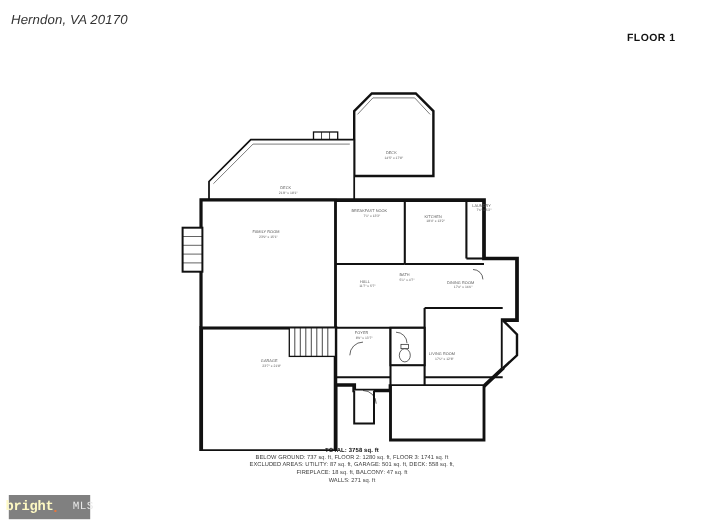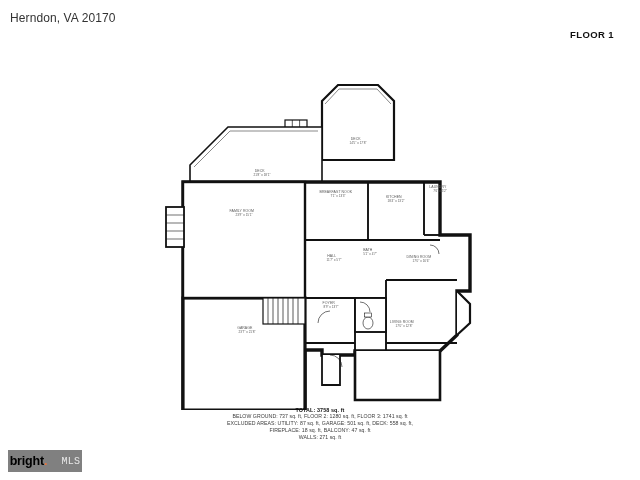--- a/index.html
+++ b/index.html
@@ -3,40 +3,40 @@
 <meta charset="utf-8">
 <style>
   html,body{margin:0;padding:0;}
   body{
     width:640px;height:480px;background:#ffffff;
     font-family:"Liberation Sans",sans-serif;
     position:relative;overflow:hidden;
   }
   #addr{position:absolute;left:10px;top:8px;}
   #addr .l1{font-size:12.5px;font-weight:bold;color:#1a1a1a;letter-spacing:.1px;}
-  #addr .l2{font-size:12px;color:#333;margin-top:3px;letter-spacing:.1px;}
+  #addr .l2{font-size:12px;color:#333;margin-top:3px;letter-spacing:.1px;font-style:italic;}
   #floorlbl{
     position:absolute;right:26px;top:29px;
     font-size:9.5px;font-weight:bold;color:#111;letter-spacing:.4px;
   }
   #plan{position:absolute;left:0;top:55px;width:640px;height:355px;}
   #plan svg{display:block;}
   .rm{font-family:"Liberation Sans",sans-serif;fill:#5a5a5a;text-anchor:middle;}
   .rm .n{font-size:3.5px;letter-spacing:.05px;}
   .rm .d{font-size:3.1px;}
   #summary{
     position:absolute;left:0;right:0;top:407px;text-align:center;color:#3c3c3c;
   }
   #summary .tot{font-size:5.4px;font-weight:bold;color:#111;letter-spacing:.1px;}
   #summary .ln{font-size:5.2px;line-height:7px;letter-spacing:.05px;}
   #logo{
     position:absolute;left:8px;top:450px;width:74px;height:22px;
     background:#808080;display:flex;align-items:center;justify-content:center;
   }
-  #logo .b{font-size:12.5px;font-weight:bold;color:#000000;letter-spacing:-.2px;font-family:Liberation Sans, sans-serif;}
+  #logo .b{font-size:12.5px;font-weight:bold;color:#fef9c3;letter-spacing:-.2px;font-family:Liberation Mono, monospace;}
   #logo .dot{color:#e8743b;font-size:12.5px;font-weight:bold;}
   #logo .m{font-size:10px;color:#e9e9e9;margin-left:14px;letter-spacing:.3px;font-family:Liberation Mono, monospace;}
 </style>
 </head>
 <body>
 
 <div id="addr">
   <div class="l2">Herndon, VA 20170</div>
 </div>
 

